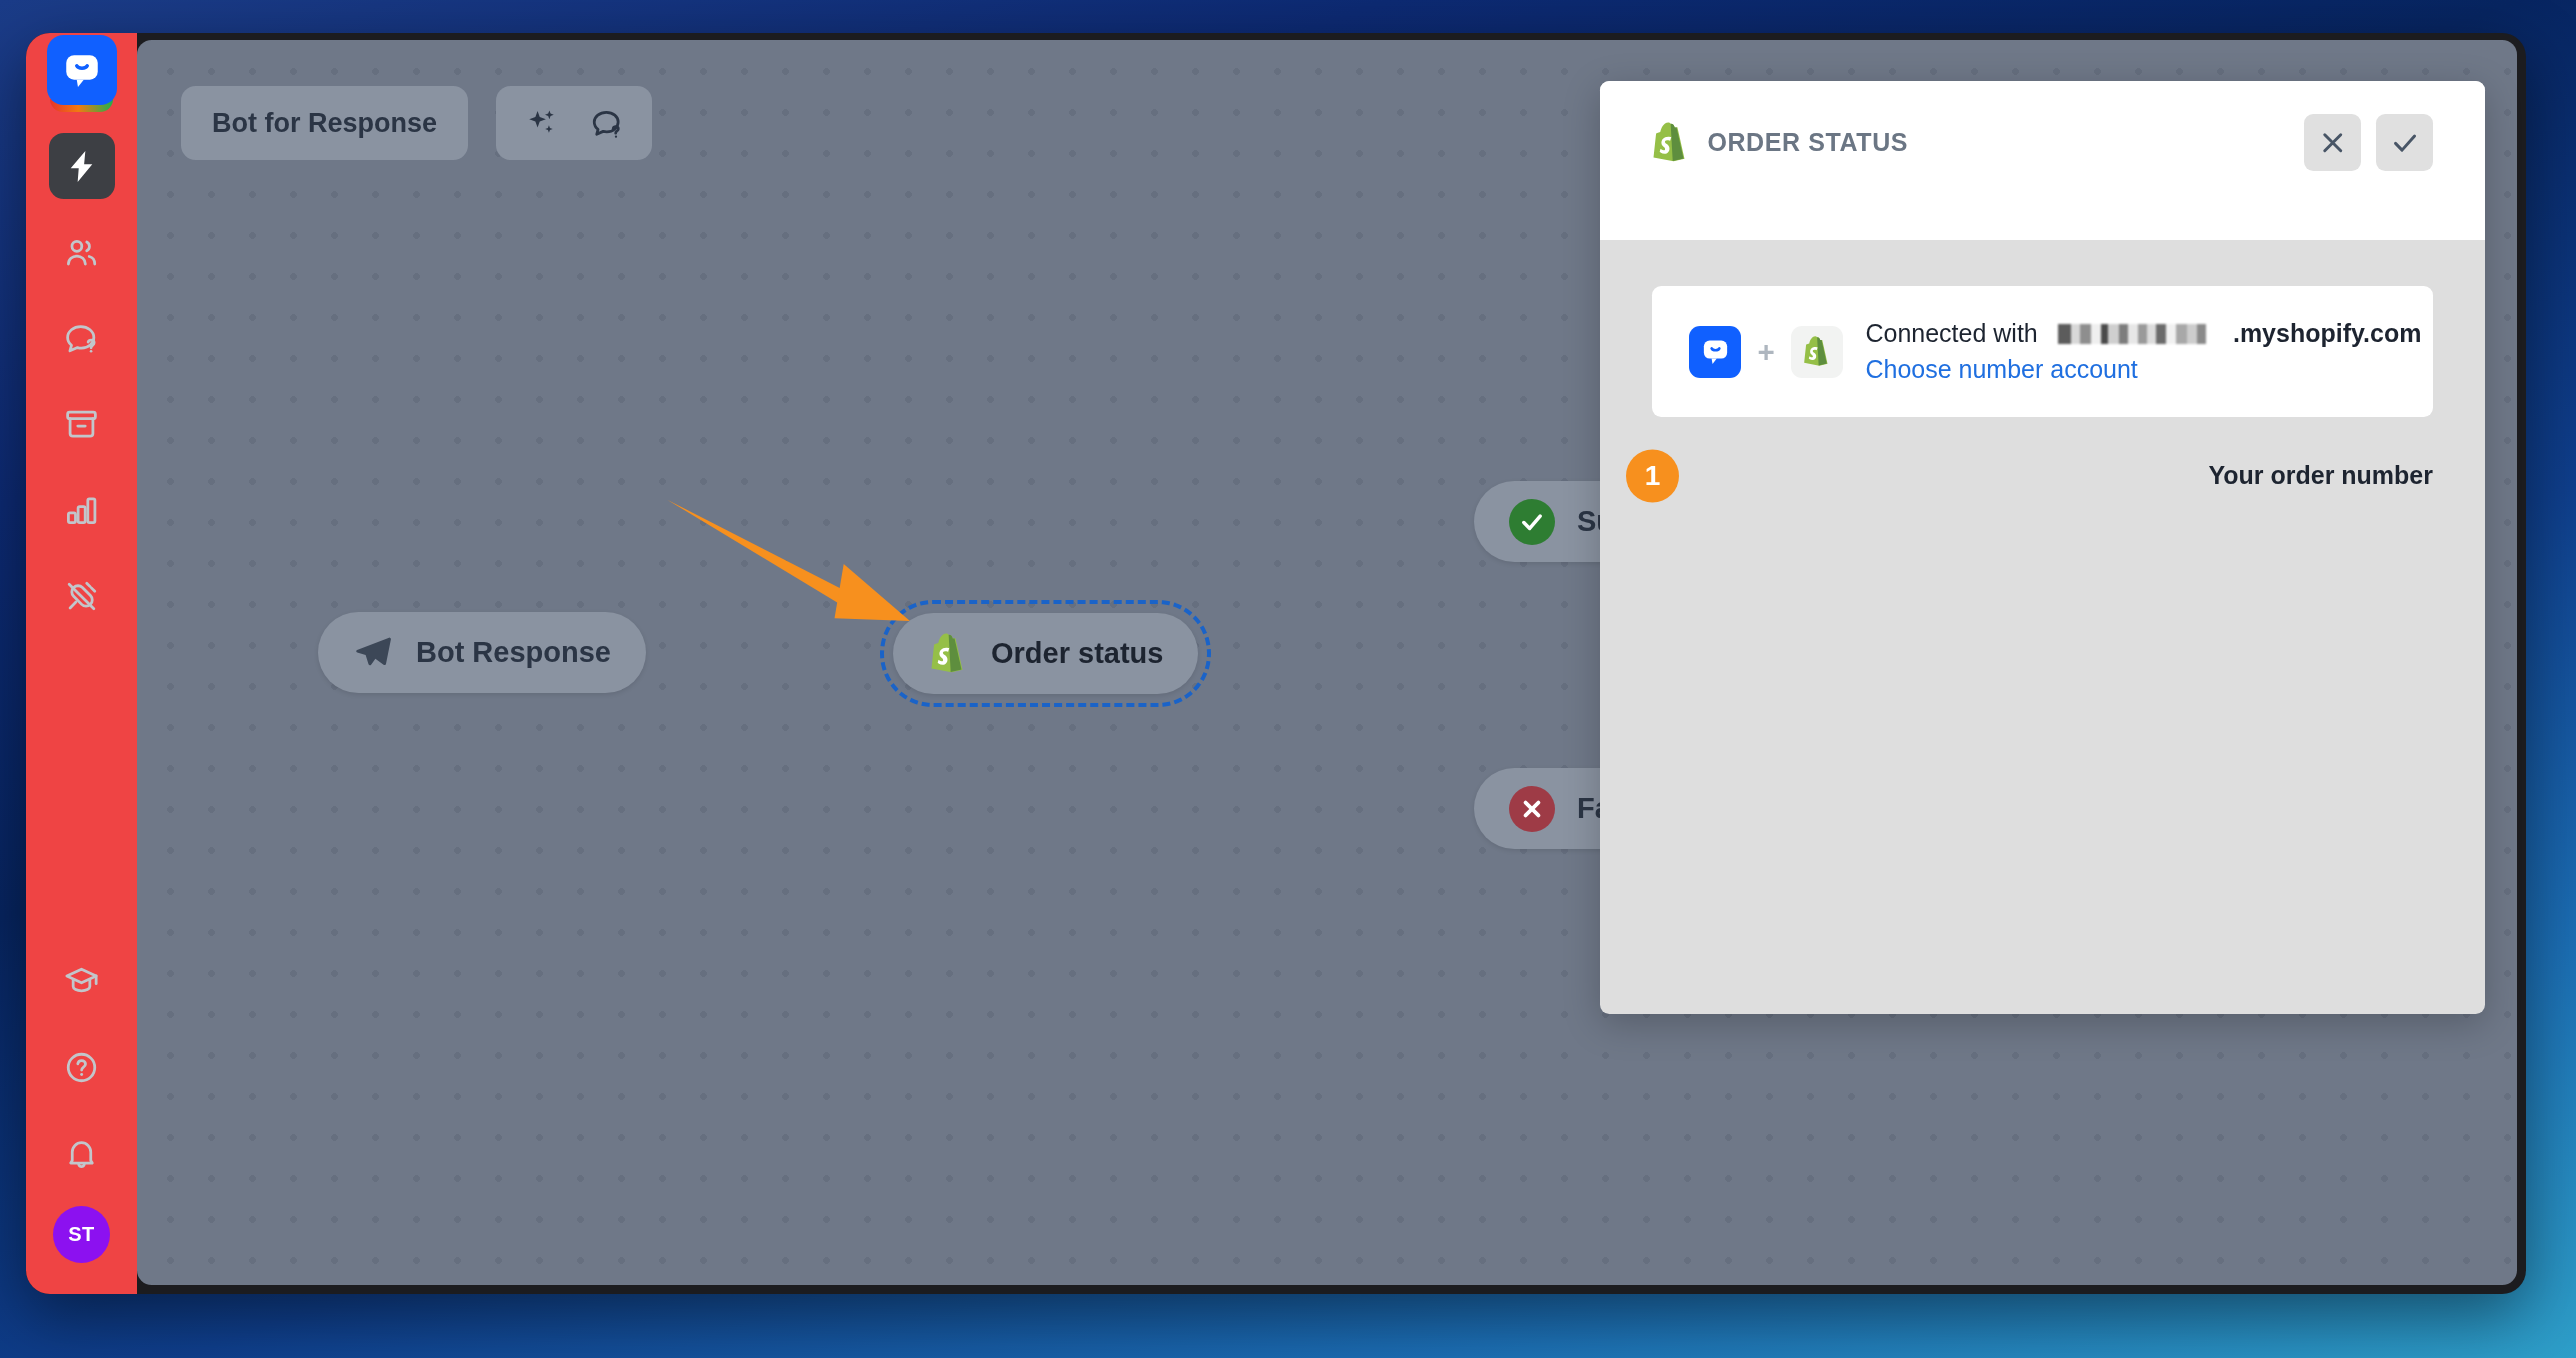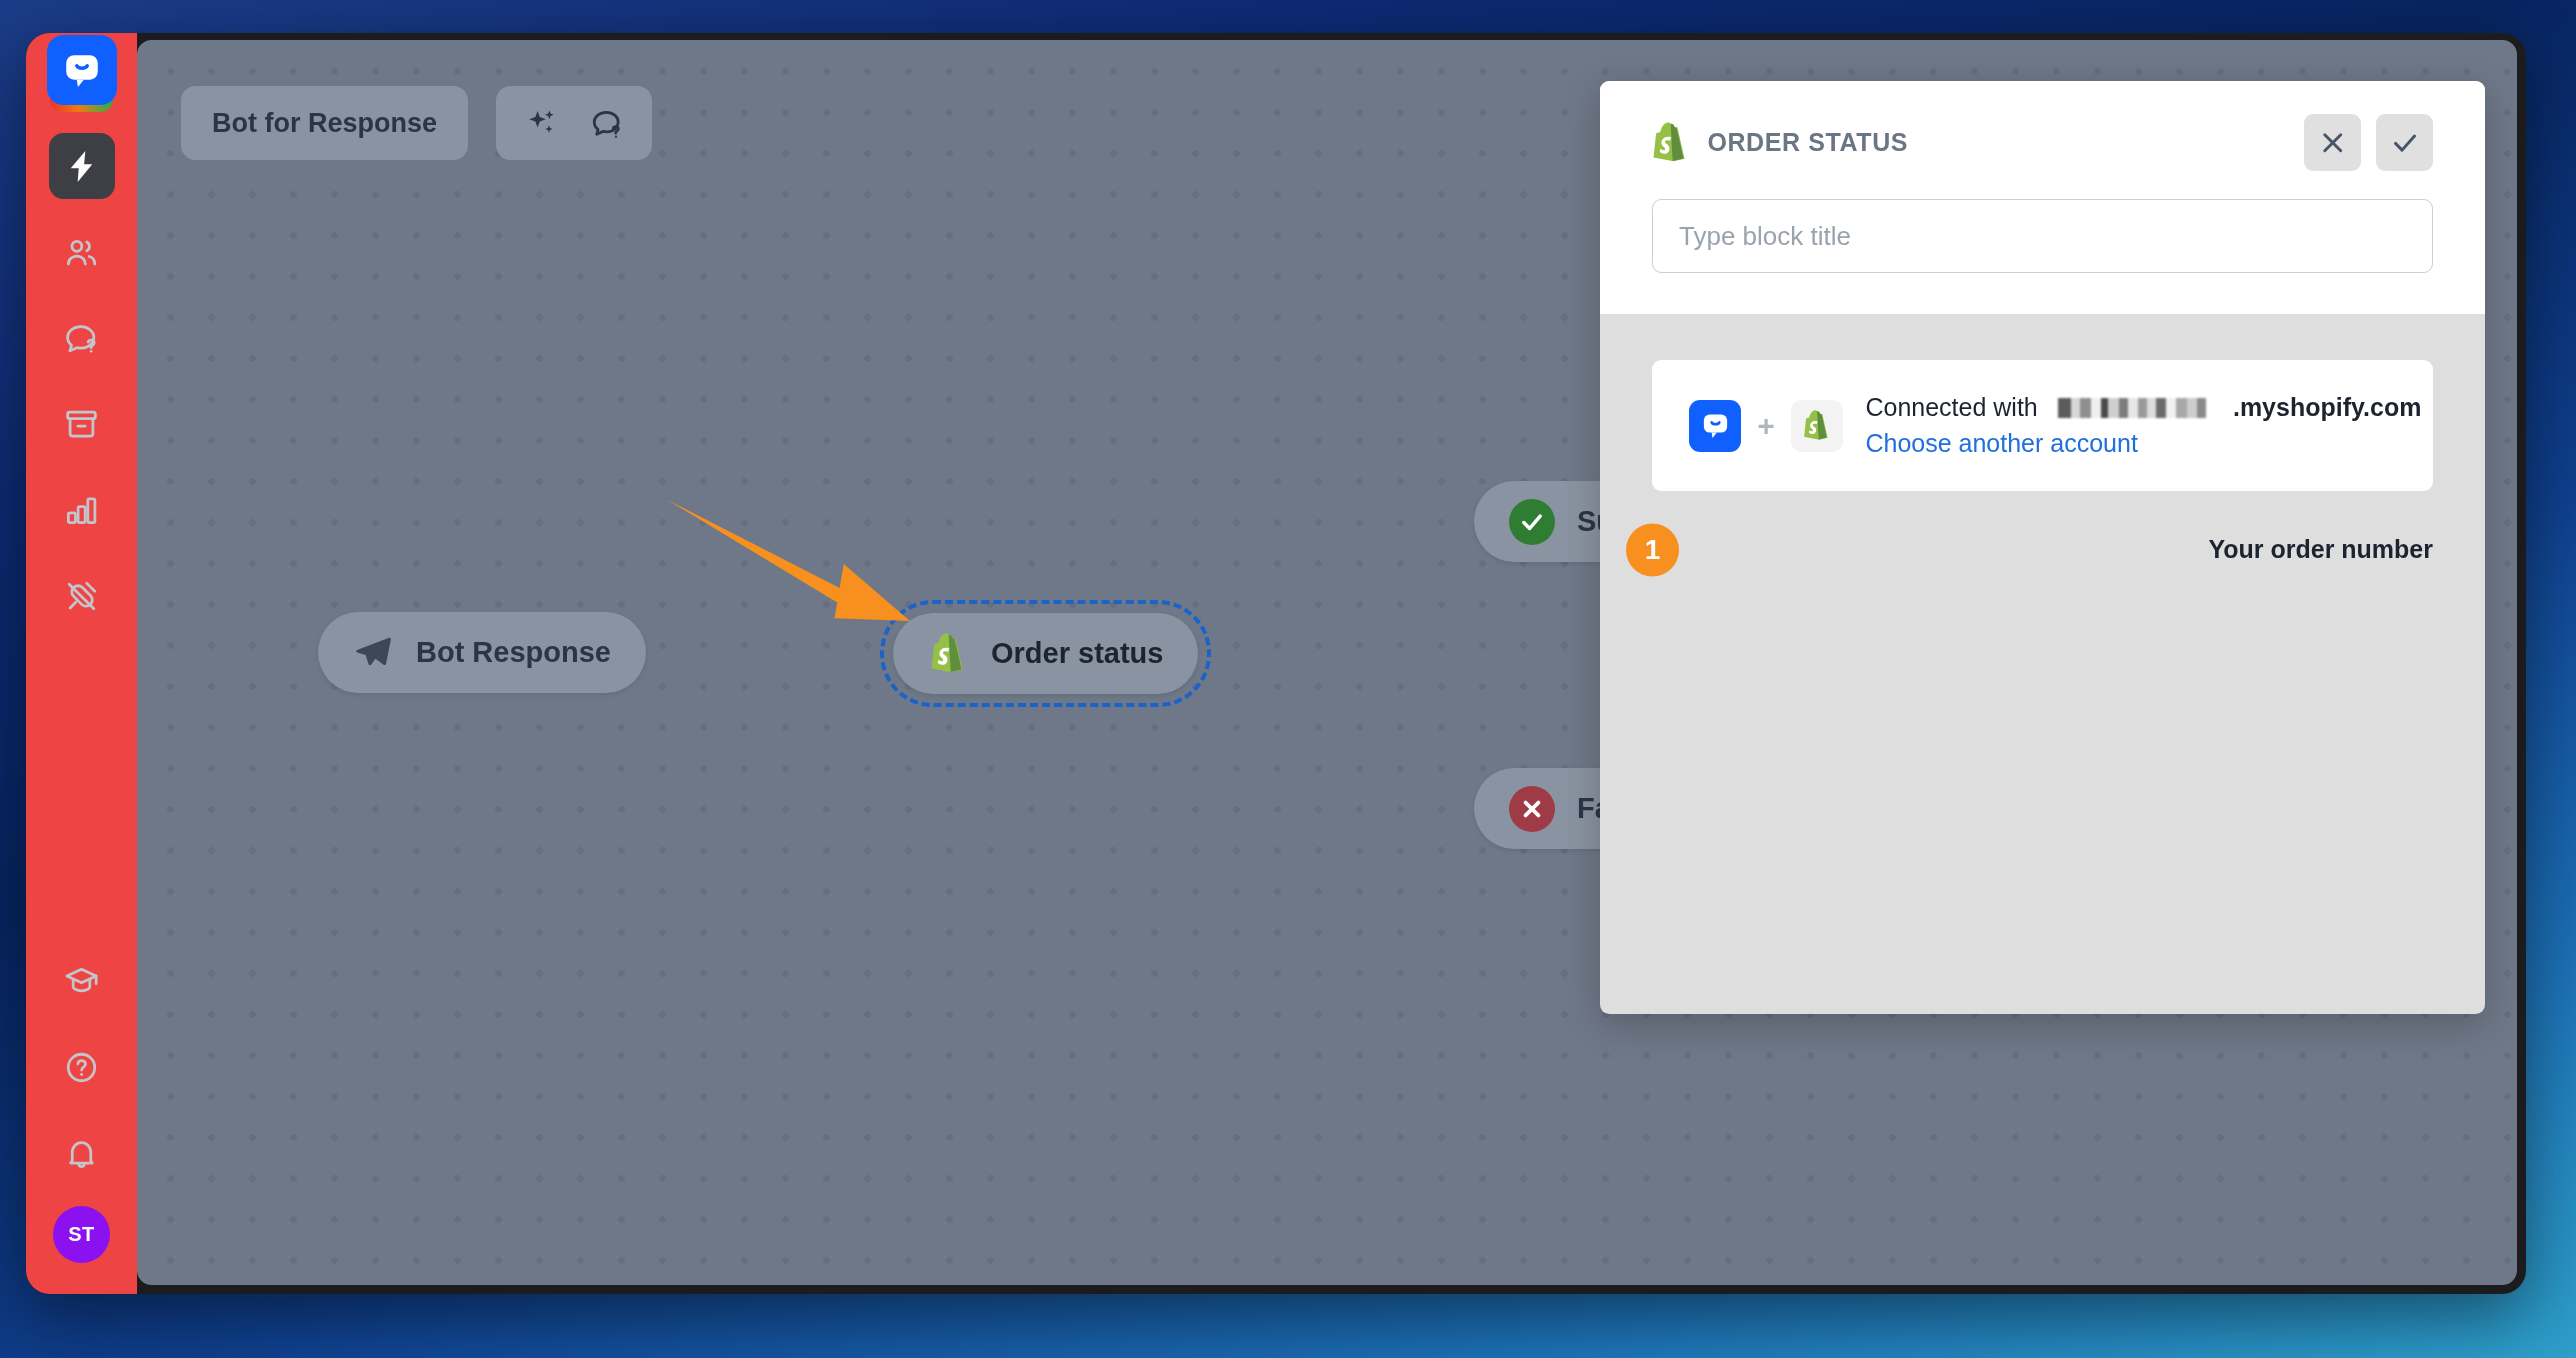--- a/index.html
+++ b/index.html
@@ -496,21 +496,20 @@
             <path d="M5.5 5.5 18.5 18.5M18.5 5.5 5.5 18.5"></path>
           </svg>
         </button>
         <button class="hdr-btn">
           <svg viewBox="0 0 24 24" fill="none" stroke="#485566" stroke-width="2.4" stroke-linecap="round" stroke-linejoin="round">
             <path d="M4.5 12.5 9.8 18 20 6.5"></path>
           </svg>
         </button>
       </div>
 
-      <input id="block-title-input" type="text" placeholder="Type block title" style="">
     </div>
 
     <div id="panel-body">
 
       <div id="connection-card">
         <div id="connection-icons">
           <span class="mini-app cb">
             <svg viewBox="0 0 24 24" fill="none">
               <rect x="3" y="3.5" width="18" height="14" rx="4.5" fill="#fff"></rect>
               <path d="M9 17.5h4l-3.3 4.2z" fill="#fff"></path>
@@ -525,21 +524,21 @@
               <path d="M12.6 10.1l-.9 2.8s-.8-.4-1.9-.4c-1.6 0-1.6 1-1.6 1.2 0 1.2 3.1 1.6 3.1 4.4 0 2.2-1.4 3.6-3.3 3.6-2.2 0-3.4-1.4-3.4-1.4l.6-2s1.2 1 2.2 1c.7 0 .9-.5.9-.9 0-1.5-2.5-1.6-2.5-4.2 0-2.1 1.5-4.2 4.6-4.2 1.2 0 1.8.3 1.8.3z" fill="#fff"></path>
             </svg>
           </span>
         </div>
         <div id="connection-text">
           <div id="connected-line">
             <span id="connected-prefix">Connected with</span>
             <span id="redacted-store"></span>
             <span id="store-suffix">.myshopify.com</span>
           </div>
-          <a id="choose-account-link">Choose another account</a>
+          <a id="choose-account-link">Choose number account</a>
         </div>
       </div>
 
       <div class="field-group">
         <div class="field-label">Your order number</div>
         <div class="step-badge">1</div>
       </div>
 
 
     </div>

